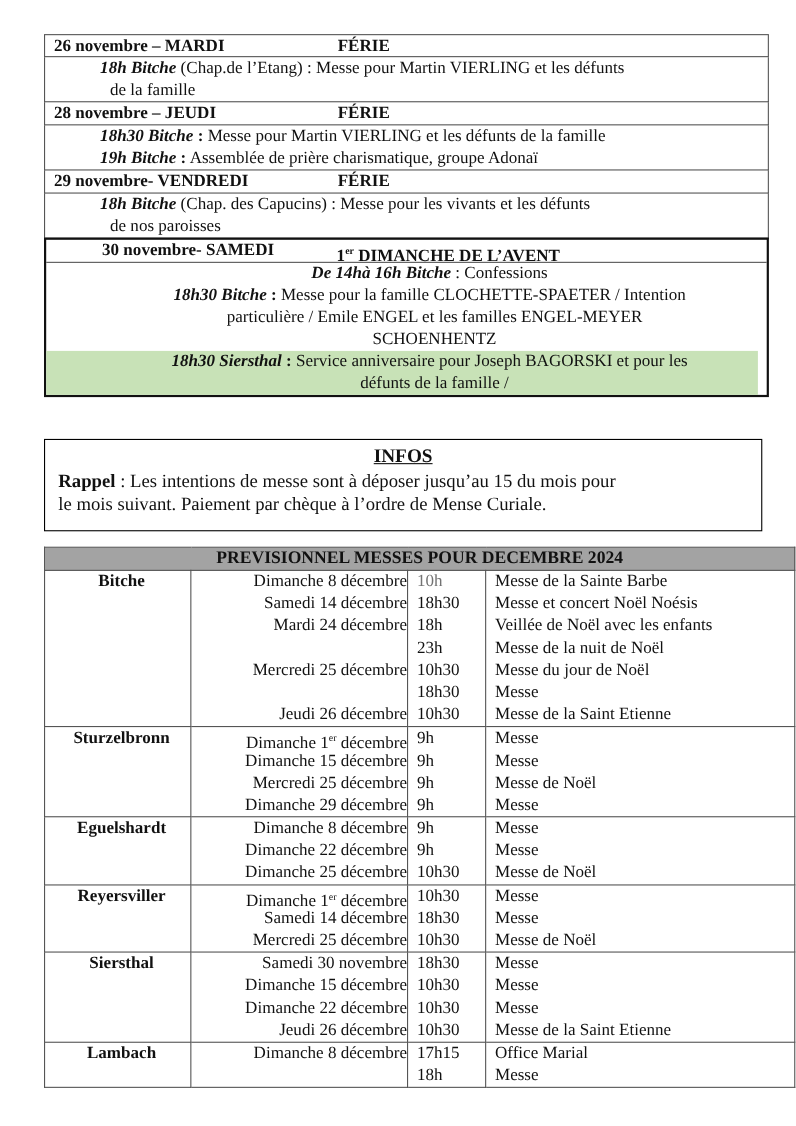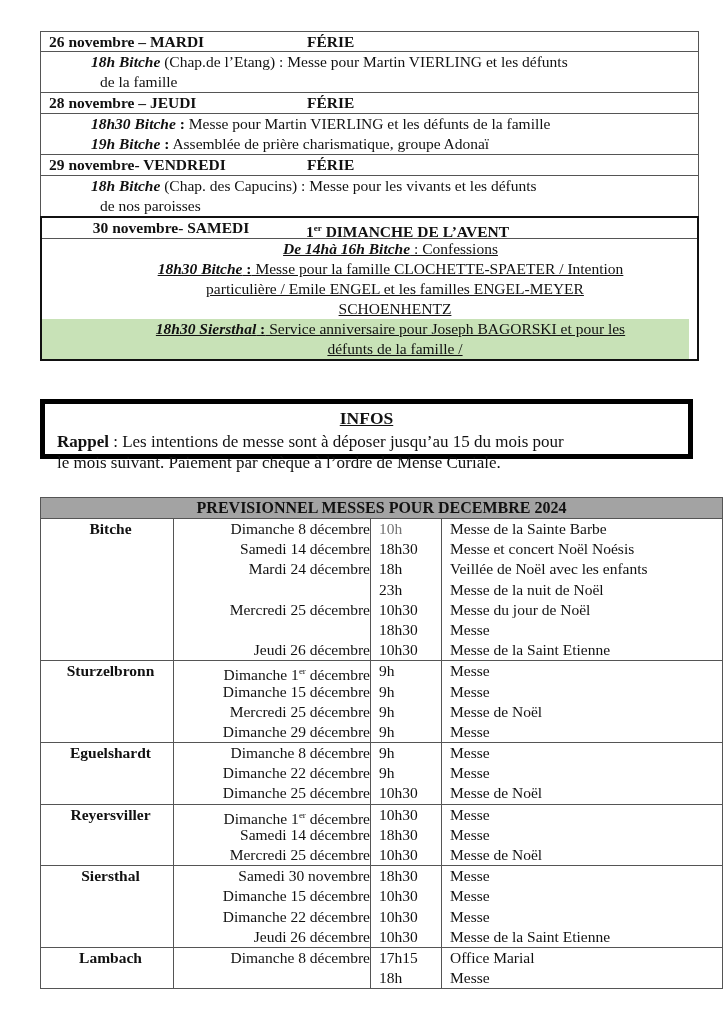--- a/index.html
+++ b/index.html
@@ -23,29 +23,29 @@
       font-size: 15.5px; line-height: 20px; padding: 0 8px 0 0;
     }
     .entry { padding-left: 50px; text-indent: 0; }
     .entry .cont { padding-left: 58px; display: block; }
     .entry .lbl { font-weight: bold; font-style: italic; }
     .entry .colon { font-weight: bold; }
     .sat-block {
       border: 2px solid #111; margin-top: -1px; text-align: center;
     }
     .sat-block .hdr { border: none; border-bottom: 1px solid #555; }
-    .sat-block .body { border: none; text-decoration: underline; }
+    .sat-block .body { border: none; }
     .green { background: #c8e2b7; }
     .hdr-row { position: relative; display: flex; gap: 12px; }
     .hdr-row .date { width: 246px; }
     .sup { font-size: 9px; vertical-align: 6px; }
 
     .infos {
-      position: absolute; left: 40px; top: 399px; width: 653px; height: 60px;
-      border: 5px solid #000000; box-sizing: border-box;
+      position: absolute; left: 40px; top: 399px; width: 653px; height: 84px;
+      border: 1px solid #000000; box-sizing: border-box;
       font-size: 17px; line-height: 21px; padding: 4px 0 0 12px;
     }
     .infos .title {
       text-align: center; font-weight: bold; text-decoration: underline;
       font-size: 17.5px; margin-bottom: 2px; padding-right: 12px;
     }
     .infos b { font-weight: bold; }
 
     .prev {
       position: absolute; left: 40px; top: 497px; width: 683px;

